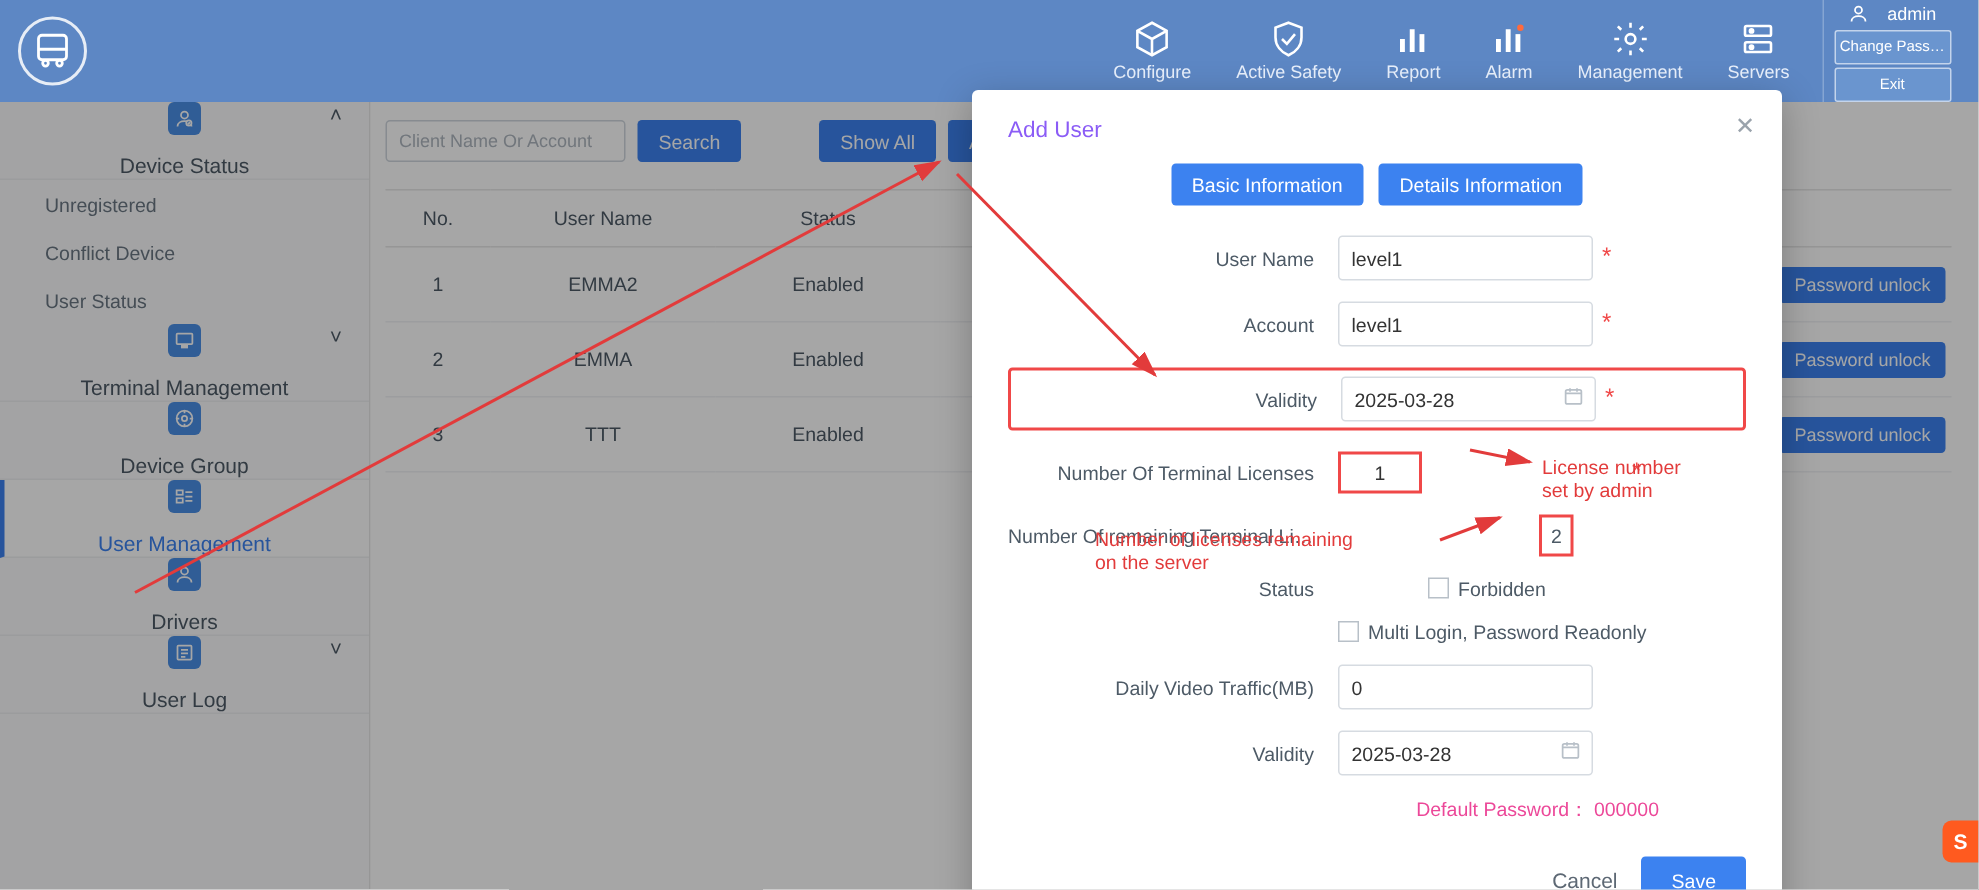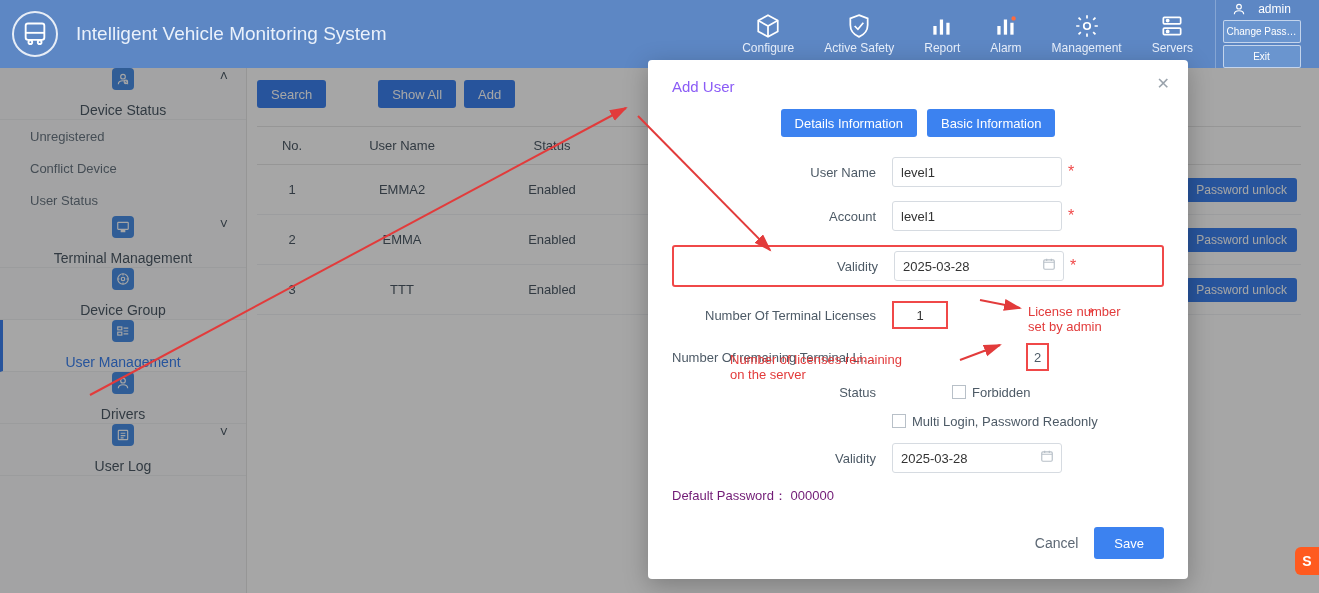--- a/index.html
+++ b/index.html
@@ -88,21 +88,21 @@
   .form-input {
     width:170px; height:30px; border:1px solid #d6dbe1; border-radius:3px; padding:0 8px;
     font-size:13px; color:#333; background:#fff;
   }
   .star { color:#f04848; margin-left:6px;}
   .hl-red { border:2px solid #f04848 !important; }
   .hl-red-box { border:2px solid #f04848; padding:2px 6px; display:inline-flex; align-items:center; height:28px;}
   .small-box { width:40px !important; text-align:center;}
   .readonly-val { font-size:13px; color:#4d5a66;}
   .chk { width:14px; height:14px; border:1px solid #b8c0c8; display:inline-block; margin-right:6px; vertical-align:-2px;}
-  .default-pwd { text-align:left; color:#701a75; font-size:13px; padding-right:58px; margin-top:6px;}
+  .default-pwd { text-align:right; color:#ec4899; font-size:13px; padding-right:58px; margin-top:6px;}
   .modal-footer { display:flex; justify-content:flex-end; gap:16px; margin-top:22px; align-items:center;}
   .cancel-lnk { font-size:14px; color:#5d6874; cursor:pointer;}
 
   
   .anno { position:absolute; color:#e23b3b; font-size:13px; z-index:30; pointer-events:none;}
   svg.anno-svg { position:absolute; inset:0; width:1319px; height:593px; z-index:25; pointer-events:none;}
 
   
   .float-tab {
     position:absolute; right:0; bottom:18px; width:24px; height:28px; background:#ff5a1f;
@@ -115,21 +115,20 @@
 
 <div class="header">
   <div class="logo-circle">
     <svg viewBox="0 0 24 24" fill="none" stroke="#fff" stroke-width="1.6">
       <rect x="4" y="3" width="16" height="14" rx="2"></rect>
         <line x1="4" y1="11" x2="20" y2="11"></line>
       <circle cx="8" cy="19" r="1.6"></circle>
         <circle cx="16" cy="19" r="1.6"></circle>
     </svg>
   </div>
-  <div class="app-title">Intelligent Vehicle Monitoring System</div>
 
   <div class="nav-items">
     <div class="nav-item">
       <svg class="nicon" viewBox="0 0 24 24" fill="none" stroke="#fff" stroke-width="1.6">
           <path d="M12 2l9 5v10l-9 5-9-5V7z"></path>
           <path d="M12 12l9-5M12 12v10M12 12L3 7"></path>
         </svg>
       <span>Configure</span>
     </div>
     <div class="nav-item">
@@ -256,20 +255,21 @@
             <path d="M8 9h8M8 13h8M8 17h5"></path>
           </svg>
         </span>
       <span>User Log</span>
       <span class="chev">˅</span>
     </div>
   </div>
 
   <div class="main">
     <div class="toolbar">
+      <input class="search-input" placeholder="Client Name Or Account" style="">
       <button class="btn">Search</button>
       <div style="width:36px;"></div>
       <button class="btn">Show All</button>
       <button class="btn">Add</button>
     </div>
 
     <table class="users">
       <thead>
           <tr>
         <th style="width:70px">No.</th>
@@ -327,22 +327,22 @@
   </div>
 </div>
 
 <div class="backdrop"></div>
 
 <div class="modal">
   <div class="modal-title">Add User</div>
   <div class="modal-close">✕</div>
 
   <div class="tabrow">
+    <button class="btn">Basic Information</button>
     <button class="btn">Details Information</button>
-    <button class="btn">Basic Information</button>
   </div>
 
   <div class="form-row">
     <div class="form-label">User Name</div>
     <input class="form-input" value="level1" style="">
     <span class="star">*</span>
   </div>
   <div class="form-row">
     <div class="form-label">Account</div>
     <input class="form-input" value="level1" style="">
@@ -382,20 +382,24 @@
       <span class="chk"></span><span>Forbidden</span>
     </label>
   </div>
   <div class="form-row">
     <div class="form-label"></div>
     <label style="font-size:13px;color:#4d5a66;">
       <span class="chk"></span><span>Multi Login, Password Readonly</span>
     </label>
   </div>
   <div class="form-row">
+    <div class="form-label">Daily Video Traffic(MB)</div>
+    <input class="form-input" value="0" style="">
+  </div>
+  <div class="form-row">
     <div class="form-label">Validity</div>
     <div style="position:relative;">
       <input class="form-input" value="2025-03-28" style="">
       <span style="position:absolute; right:8px; top:6px; color:#b8c0c8;">
         <svg width="14" height="14" viewBox="0 0 24 24" fill="none" stroke="currentColor" stroke-width="2">
             <rect x="3" y="5" width="18" height="16" rx="2"></rect>
             <path d="M3 9h18M8 3v4M16 3v4"></path>
           </svg>
       </span>
     </div>

